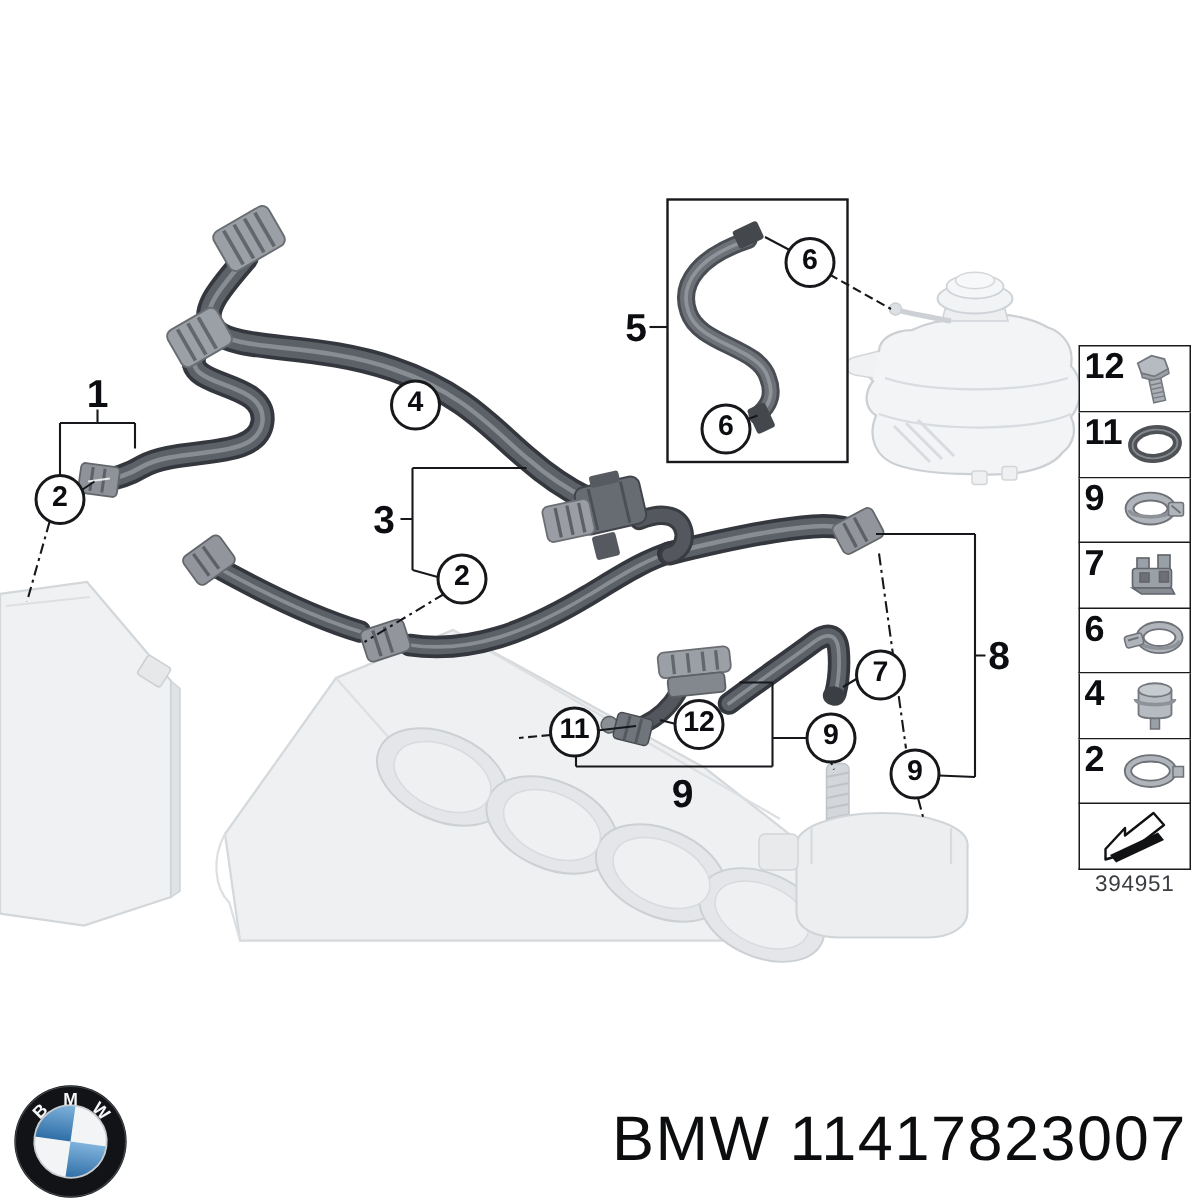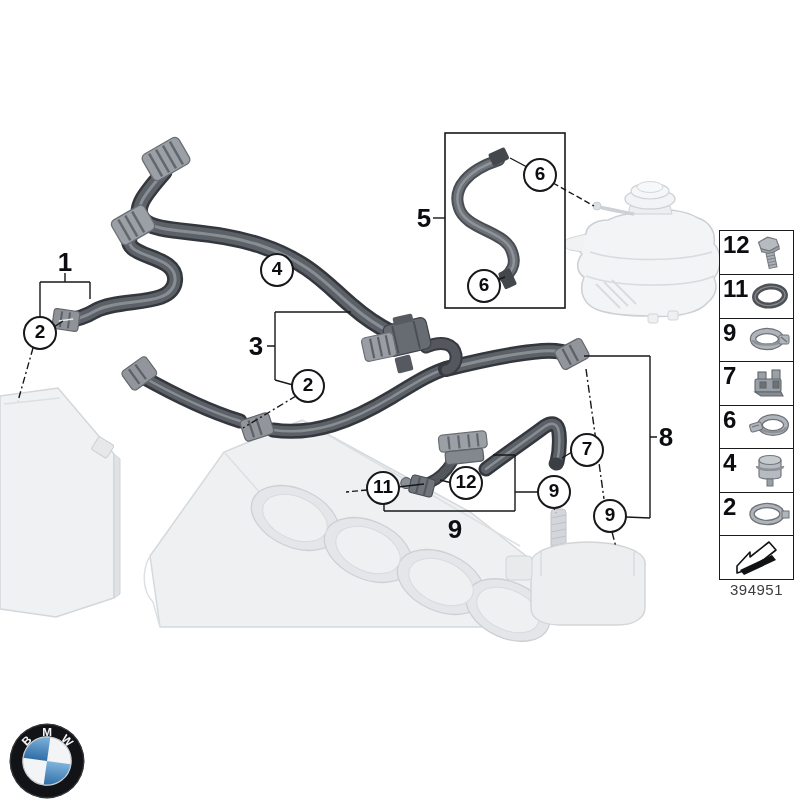--- a/index.html
+++ b/index.html
@@ -367,14 +367,15 @@
       <path d="M50,50 L19,50 A31,31 0 0 1 50,19 Z" fill="url(#bmwblue)"></path>
       <path d="M50,50 L81,50 A31,31 0 0 1 50,81 Z" fill="url(#bmwblue)"></path>
       <circle cx="50" cy="50" r="31" fill="none" stroke="#c9ccd0" stroke-width="1.5"></circle>
     </g>
     <g fill="#f5f6f7" font-family="Liberation Sans, sans-serif" font-size="15" font-weight="bold" text-anchor="middle">
       <text x="24" y="29" transform="rotate(-45 24 24)">B</text>
       <text x="50" y="18.5">M</text>
       <text x="76" y="29" transform="rotate(45 76 24)">W</text>
     </g>
   </svg>
+  <div class="footer-text">BMW 11417823007</div>
 
 </div>
 
 </body></html>

